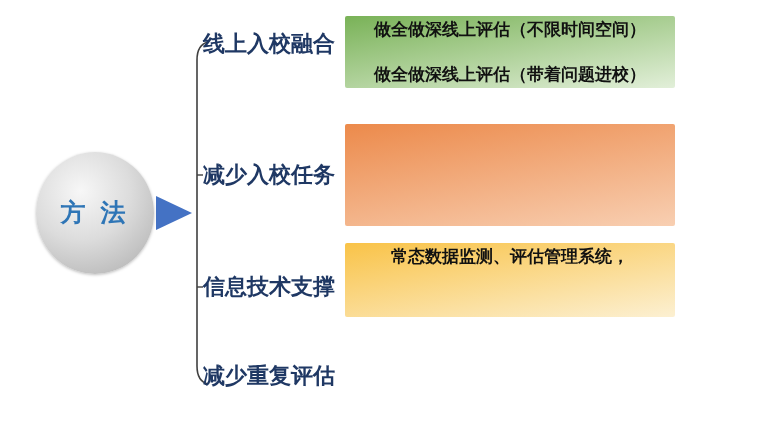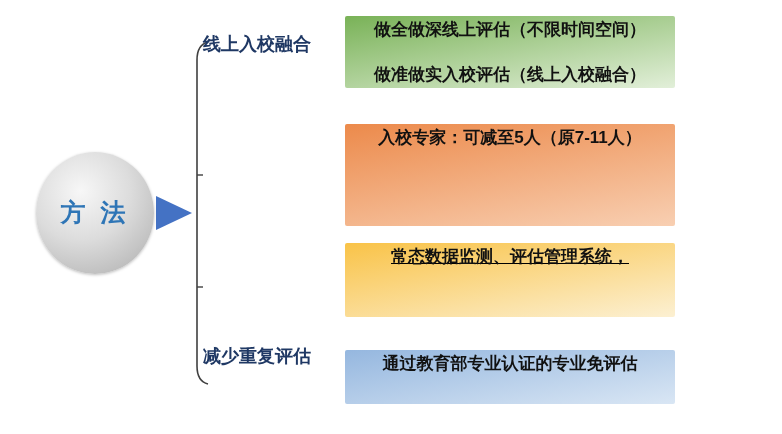--- a/index.html
+++ b/index.html
@@ -17,21 +17,21 @@
     background:radial-gradient(circle at 38% 32%, #f7f7f7 0%, #dcdcdc 45%, #bdbdbd 80%, #a8a8a8 100%);
     display:flex;flex-direction:column;align-items:center;justify-content:center;
     box-shadow:0 1px 3px rgba(0,0,0,0.25);
   }
   .center-line{
     color:#2e75b6;font-weight:bold;font-size:25px;line-height:1.25;
     letter-spacing:4px;text-align:center;white-space:nowrap;
   }
   .branch-label{
     position:absolute;left:203px;width:138px;
-    color:#1f3864;font-weight:bold;font-size:18px;line-height:24px;
+    color:#1f3864;font-weight:bold;font-size:22px;line-height:24px;
     white-space:nowrap;
   }
   .info-box{
     position:absolute;left:345px;width:330px;
     display:flex;flex-direction:column;align-items:center;justify-content:space-between;
     border-radius:2px;
   }
   .box-line{
     color:#111111;font-weight:bold;font-size:17px;line-height:1.6;
     text-align:center;white-space:nowrap;
@@ -52,29 +52,27 @@
     <polygon points="156,196 192,213 156,230" fill="#4472c4"></polygon>
   </svg>
 
   <div class="center-circle">
     <div class="center-line">方 法</div>
   </div>
 
   <div class="branch-label" style="top:32px">线上入校融合</div>
   <div class="info-box" style="top: 16px; height: 72px; background: linear-gradient(170deg, rgb(121, 178, 87) 0%, rgb(226, 239, 217) 100%);">
     <div class="box-line">做全做深线上评估（不限时间空间）</div>
-    <div class="box-line">做准做实入校评估（线上入校融合）</div>
+    <div class="box-line">做全做深线上评估（带着问题进校）</div>
   </div>
 
+  <div class="branch-label" style="top:163px">减少入校任务</div>
   <div class="info-box" style="top: 124px; height: 102px; background: linear-gradient(170deg, rgb(236, 138, 75) 0%, rgb(248, 207, 178) 100%);">
-    <div class="box-line">入校专家：可减至5人（原7-11人）</div>
   </div>
 
-  <div class="info-box" style="top: 243px; height: 74px; background: linear-gradient(170deg, rgb(249, 195, 72) 0%, rgb(252, 240, 210) 100%); text-decoration: underline;">
+  <div class="branch-label" style="top:275px">信息技术支撑</div>
+  <div class="info-box" style="top: 243px; height: 74px; background: linear-gradient(170deg, rgb(249, 195, 72) 0%, rgb(252, 240, 210) 100%);">
     <div class="box-line">常态数据监测、评估管理系统，</div>
   </div>
 
-  <div class="branch-label" style="top:344px">减少重复评估</div>
-  <div class="info-box" style="top: 350px; height: 54px; background: linear-gradient(170deg, rgb(149, 183, 223) 0%, rgb(217, 230, 244) 100%);">
-    <div class="box-line">通过教育部专业认证的专业免评估</div>
-  </div>
+  <div class="branch-label" style="top:364px">减少重复评估</div>
 
 </div>
 
 </body></html>

